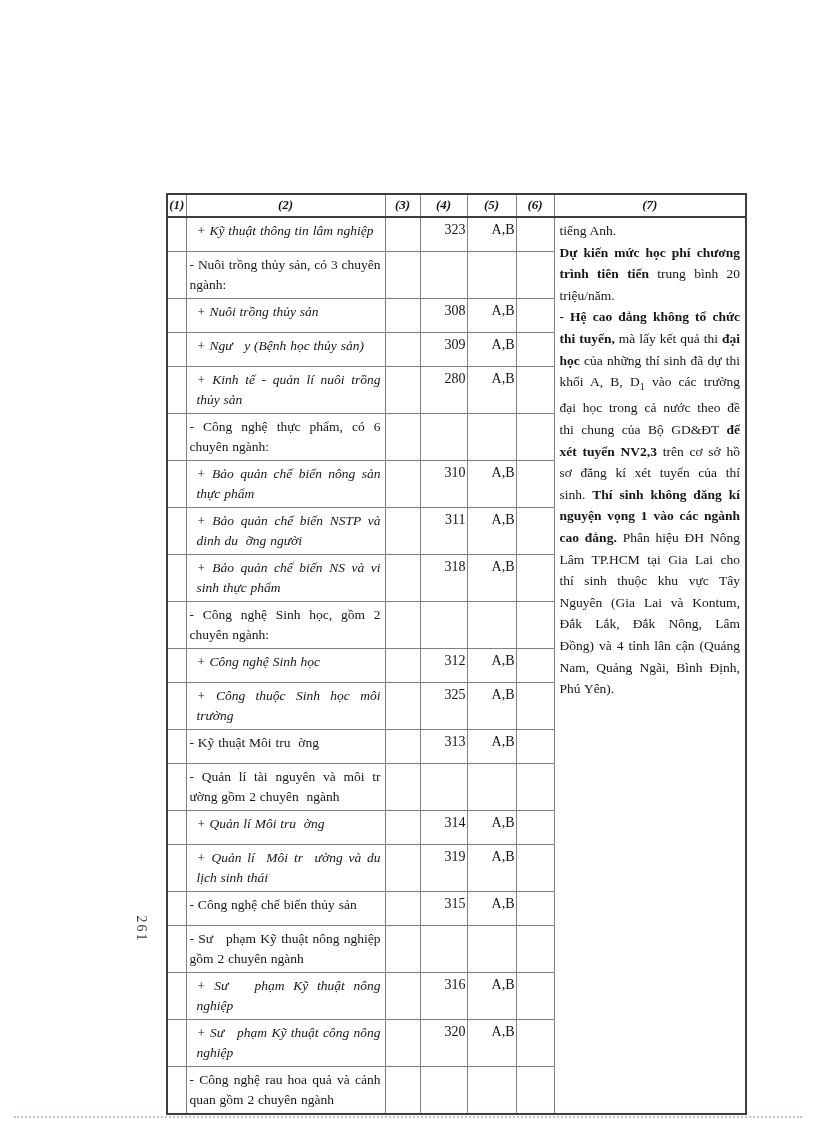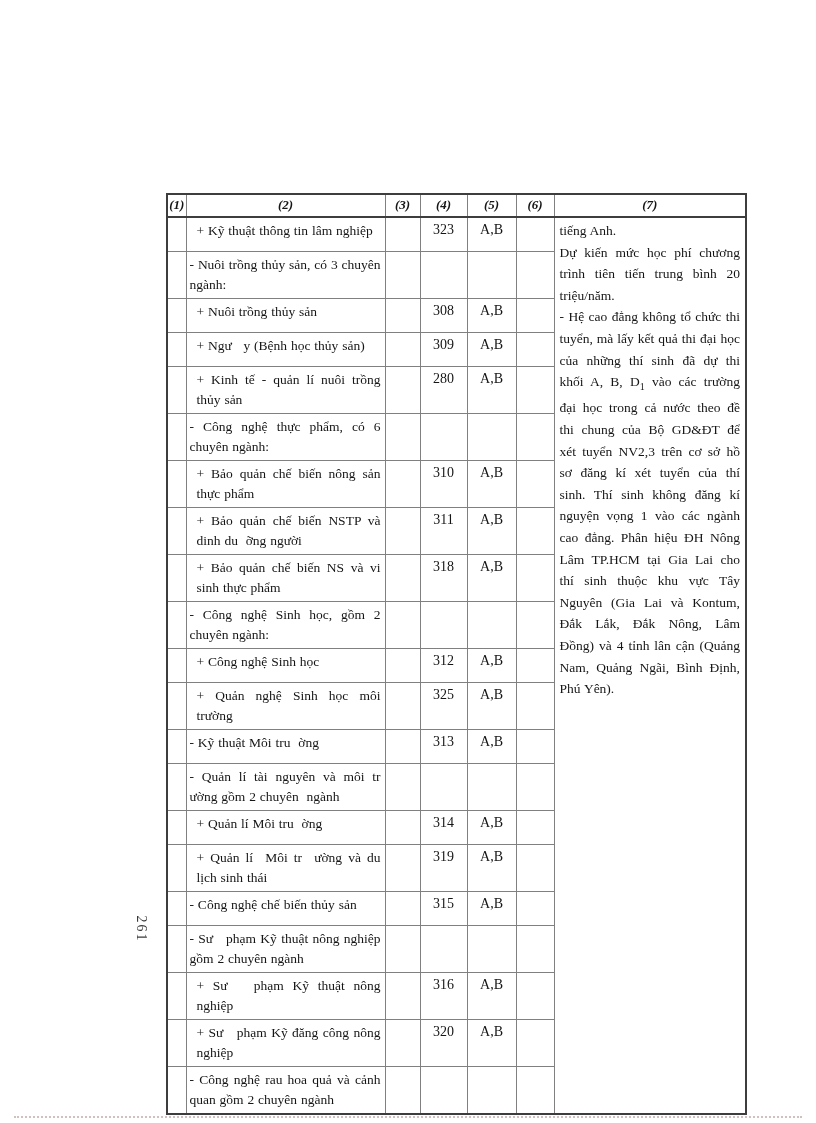--- a/index.html
+++ b/index.html
@@ -17,27 +17,27 @@
   .doc-table thead th {
     font-style:italic; font-weight:bold; font-size:13px;
     text-align:center; padding:2px 0 3px 0;
     border-bottom:2px solid #3d3d3d; background:#fff;
   }
   .doc-table td { vertical-align:top; height:27px; font-size:13.5px; }
   td.name {
     text-align:justify; padding:3px 4px 3px 3px; line-height:20px;
     white-space:pre-wrap; word-spacing:0.5px;
   }
-  td.name.sub { padding-left:10px; }
-  td.num { text-align:center; padding-top:4px; font-size:14px; font-weight:500; }
+  td.name.sub { padding-left:10px;font-style:italic; }
+  td.num { text-align:right; padding-top:4px; font-size:14px; font-weight:500; }
   td.notes {
     vertical-align:top; text-align:justify; padding:2px 5px 6px 5px;
     font-size:13.5px; line-height:21.6px; word-spacing:0.5px;border-radius:29px;
   }
-  td.notes .b { font-weight:normal;margin-top:48px; }
+  td.notes .b { font-weight:bold;margin-top:48px; }
   td.notes sub { font-size:10px; }
   td.notes .note-p { margin:0; }
   
   .left-rule { position:absolute; left:166px; top:193px; width:1px; height:779px; background:#5a5a5a; }
   
   .page-num {
     position:absolute; left:127px; top:921px; font-size:14px; color:#3a3a3a;
     letter-spacing:2px; transform:rotate(90deg); transform-origin:center center;
   }
   
@@ -165,21 +165,21 @@
         <tr>
           <td></td>
           <td class="name sub">+ Công nghệ Sinh học</td>
           <td></td>
           <td class="num">312</td>
           <td class="num">A,B</td>
           <td></td>
         </tr>
         <tr>
           <td></td>
-          <td class="name sub">+ Quản nghệ Sinh học môi trường</td>
+          <td class="name sub">+ Công thuộc Sinh học môi trường</td>
           <td></td>
           <td class="num">325</td>
           <td class="num">A,B</td>
           <td></td>
         </tr>
         <tr>
           <td></td>
           <td class="name">- Kỹ thuật Môi tru  ờng</td>
           <td></td>
           <td class="num">313</td>
@@ -229,21 +229,21 @@
         <tr>
           <td></td>
           <td class="name sub">+ Sư   phạm Kỹ thuật nông nghiệp</td>
           <td></td>
           <td class="num">316</td>
           <td class="num">A,B</td>
           <td></td>
         </tr>
         <tr>
           <td></td>
-          <td class="name sub">+ Sư   phạm Kỹ đăng công nông nghiệp</td>
+          <td class="name sub">+ Sư   phạm Kỹ thuật công nông nghiệp</td>
           <td></td>
           <td class="num">320</td>
           <td class="num">A,B</td>
           <td></td>
         </tr>
         <tr>
           <td></td>
           <td class="name">- Công nghệ rau hoa quả và cảnh quan gồm 2 chuyên ngành</td>
           <td></td>
           <td class="num"></td>

